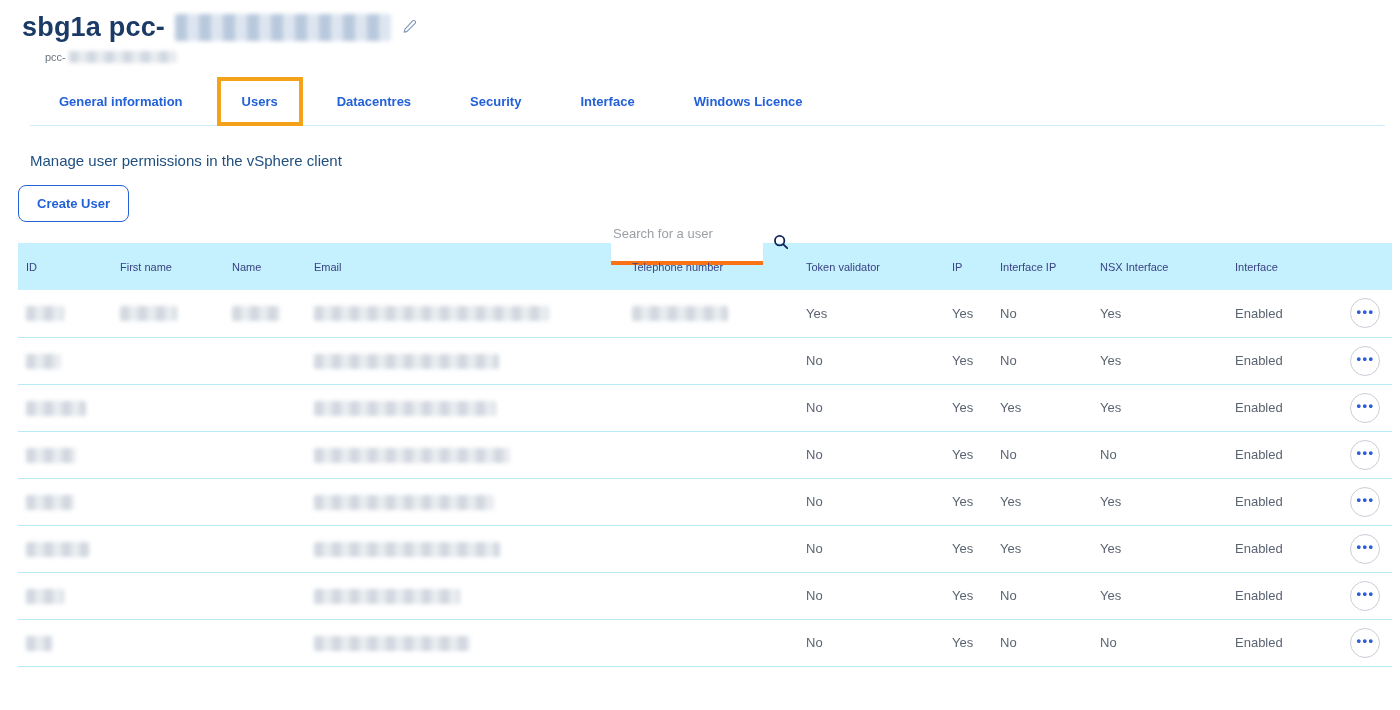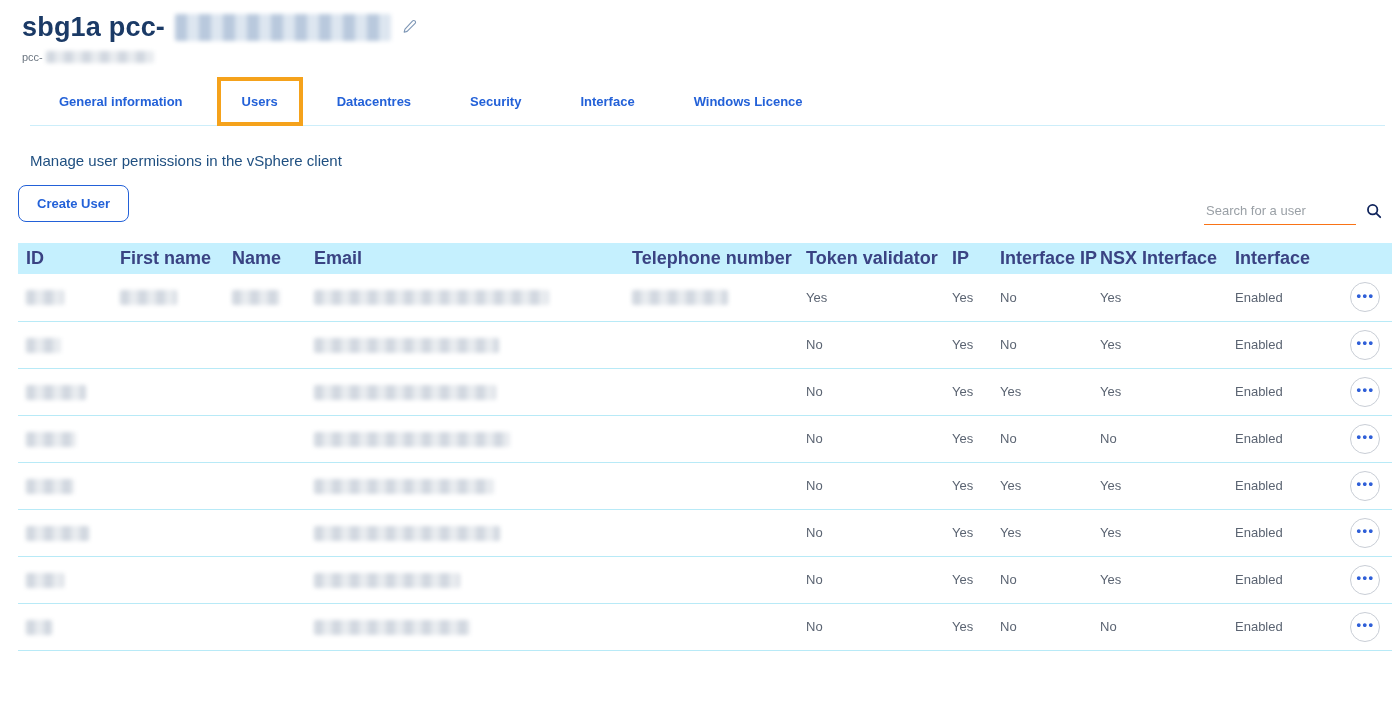--- a/index.html
+++ b/index.html
@@ -20,21 +20,21 @@
   *{box-sizing:border-box;margin:0;padding:0;}
   html,body{width:1400px;height:710px;background:#fff;overflow:hidden;
     font-family:"Liberation Sans", sans-serif;}
   .page{width:1400px;height:710px;position:relative;}
 
   
   .page-header{padding:12px 0 0 22px;}
   .title-row{display:flex;align-items:center;gap:10px;}
   .title-row h1{font-size:27px;font-weight:600;color:var(--navy);letter-spacing:0.2px;}
   .edit-btn{background:none;border:none;cursor:pointer;padding:0;display:flex;align-items:center;}
-  .subtitle{margin-top:8px;font-size:11px;color:var(--muted);display:flex;align-items:center;gap:3px;}
+  .subtitle{margin-top:8px;font-size:11px;color:var(--muted);display:flex;align-items:center;gap:3px;margin-left:23px;}
 
   
   .blur{display:inline-block;border-radius:2px;
     background:
       repeating-linear-gradient(90deg,var(--blur-g1) 0 9px,var(--blur-g2) 9px 18px),
       repeating-linear-gradient(0deg,rgba(255,255,255,.45) 0 5px,rgba(120,130,145,.18) 5px 10px);
     filter:blur(2px);}
   .blur.bluish{background:
       repeating-linear-gradient(90deg,var(--blur-b1) 0 12px,var(--blur-b2) 12px 24px),
       repeating-linear-gradient(0deg,rgba(255,255,255,.4) 0 7px,rgba(90,115,150,.25) 7px 14px);}
@@ -44,36 +44,36 @@
 
   
   .tabs{display:flex;align-items:center;margin:14px 0 0 34px;position:relative;gap:9px;}
   .tabs-underline{position:absolute;left:-4px;right:15px;bottom:0;height:1px;background:#cdeefa;}
   .tab{font-size:13px;font-weight:700;color:var(--tabblue);padding:13px 21px;
     border:4px solid transparent;cursor:pointer;white-space:nowrap;position:relative;z-index:1;}
   .tab.highlighted{border-color:var(--orange);background:#fff;}
 
   
   .section-heading{margin:26px 0 0 30px;font-size:15px;font-weight:400;color:var(--steel);}
-  .toolbar{display:flex;align-items:flex-end;justify-content:space-between;
-    margin:16px 18px 0 18px;height:42px;}
+  .toolbar{display:flex;align-items:center;justify-content:space-between;
+    margin:16px 18px 0 18px;height:42px;flex-direction:column;}
   .create-btn{font-family:inherit;font-size:13px;font-weight:700;color:var(--tabblue);
     background:#fff;border:1px solid var(--tabblue);border-radius:8px;
     padding:10px 18px;cursor:pointer;align-self:flex-start;}
   .search-wrap{display:flex;align-items:center;gap:10px;padding-bottom:2px;}
-  .search-input{border:none;border-bottom:1px solid #f97316;outline:none;
-    font-family:inherit;font-size:13px;color:#333;width:152px;padding:4px 2px 6px 2px;}
+  .search-input{border:none;border-bottom:4px solid #f97316;outline:none;
+    font-family:inherit;font-size:13px;color:#333;width:152px;padding:4px 2px 20px 2px;}
   .search-input::placeholder{color:#9aa0a6;}
   .search-btn{background:none;border:none;cursor:pointer;padding:0;display:flex;align-items:center;}
 
   
   .table-wrap{margin:16px 8px 0 18px;}
   table{width:100%;border-collapse:collapse;table-layout:fixed;}
-  thead th{background:var(--headbg);color:var(--headtext);font-size:18px;font-weight:700;
-    text-align:left;height:31px;padding:0 0 0 8px;white-space:nowrap;}
+  thead th{background:var(--headbg);color:var(--headtext);font-size:11px;font-weight:400;
+    text-align:left;height:47px;padding:0 0 0 8px;white-space:nowrap;}
   tbody td{height:47px;border-bottom:1px solid var(--sep);padding:0 0 0 8px;
     font-size:13px;color:var(--celltext);vertical-align:middle;white-space:nowrap;}
   td.c-act,th.c-act{padding:0;text-align:center;}
   .dots-btn{width:30px;height:30px;border-radius:50%;border:1px solid #c9ced6;background:#fff;
     cursor:pointer;display:inline-flex;align-items:center;justify-content:center;}
   .dots{color:#2f5fd8;font-size:13px;font-weight:700;letter-spacing:1.5px;line-height:1;
     margin-left:2px;margin-top:-4px;}
 </style>
 </head>
 <body>

